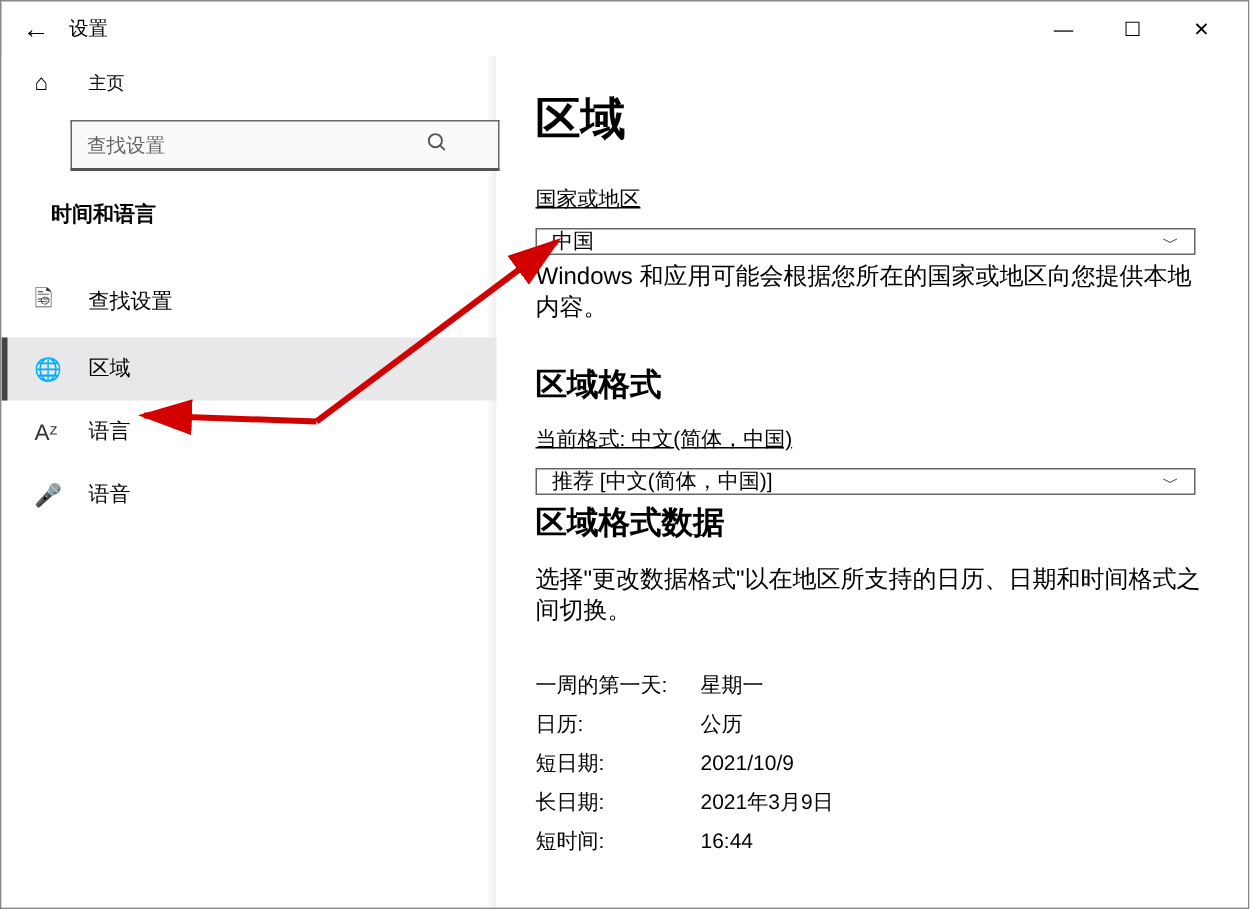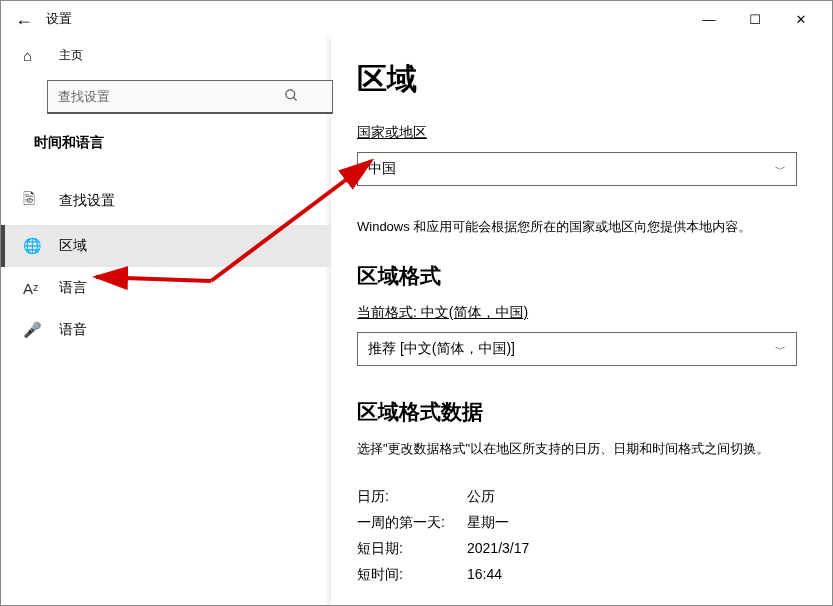--- a/index.html
+++ b/index.html
@@ -21,23 +21,23 @@
     .search-icon { position: absolute; right: 10px; top: 50%; transform: translateY(-50%); font-size: 15px; color: #555; }
     .section-title { font-size: 14px; font-weight: 600; padding: 0 22px 24px 33px; }
     .nav { list-style: none; }
     .nav-item { display: flex; align-items: center; padding: 12px 22px; gap: 18px; font-size: 14px; position: relative; }
     .nav-item.active { background: #e8e8ea; }
     .nav-item.active::before { content: ""; position: absolute; left: 0; top: 0; bottom: 0; width: 4px; background: #444; }
     .nav-item .icon { width: 18px; font-size: 15px; color: #333; }
     .main { flex: 1; padding: 22px 30px 0 26px; overflow: hidden; background: #fff; }
     .page-title { font-size: 30px; font-weight: 600; margin-bottom: 24px; }
     .label-sm { font-size: 14px; margin-bottom: 10px; text-decoration: underline; }
-    .dropdown { width: 440px; height: 34px; border: 1.5px solid #666; display: flex; align-items: center; padding: 0 10px; font-size: 14px; background: #fff; margin-bottom: 32px; position: relative; }
+    .dropdown { width: 440px; height: 18px; border: 1.5px solid #666; display: flex; align-items: center; padding: 0 10px; font-size: 14px; background: #fff; margin-bottom: 4px; position: relative; }
     .dropdown .chev { margin-left: auto; font-size: 11px; color: #444; }
-    .desc { font-size: 13px; margin-bottom: 26px; }
+    .desc { font-size: 16px; margin-bottom: 26px; }
     .section-h { font-size: 21px; font-weight: 600; margin-bottom: 14px; }
     .kv-table { font-size: 14px; }
     .kv-row { display: flex; padding: 4px 0; }
     .kv-row .k { width: 110px; }
     .arrow1 { position: absolute; pointer-events: none; z-index: 10; }
   </style>
 </head>
 <body>
 
 <div class="window">
@@ -106,30 +106,34 @@
       <div class="label-sm">当前格式: 中文(简体，中国)</div>
       <div class="dropdown">
         <span>推荐 [中文(简体，中国)]</span>
         <span class="chev">﹀</span>
       </div>
 
       <h2 class="section-h">区域格式数据</h2>
       <div class="desc">选择"更改数据格式"以在地区所支持的日历、日期和时间格式之间切换。</div>
       <div class="kv-table">
         <div class="kv-row">
+            <div class="k">一周的第一天:</div>
+            <div>星期一</div>
+          </div>
+        <div class="kv-row">
             <div class="k">日历:</div>
             <div>公历</div>
           </div>
         <div class="kv-row">
-            <div class="k">一周的第一天:</div>
-            <div>星期一</div>
+            <div class="k">短日期:</div>
+            <div>2021/10/9</div>
           </div>
         <div class="kv-row">
-            <div class="k">短日期:</div>
-            <div>2021/3/17</div>
+            <div class="k">长日期:</div>
+            <div>2021年3月9日</div>
           </div>
         <div class="kv-row">
             <div class="k">短时间:</div>
             <div>16:44</div>
           </div>
       </div>
     </div>
   </div>
 
   <svg class="arrow1" style="left:0;top:0;width:833px;height:606px;">

